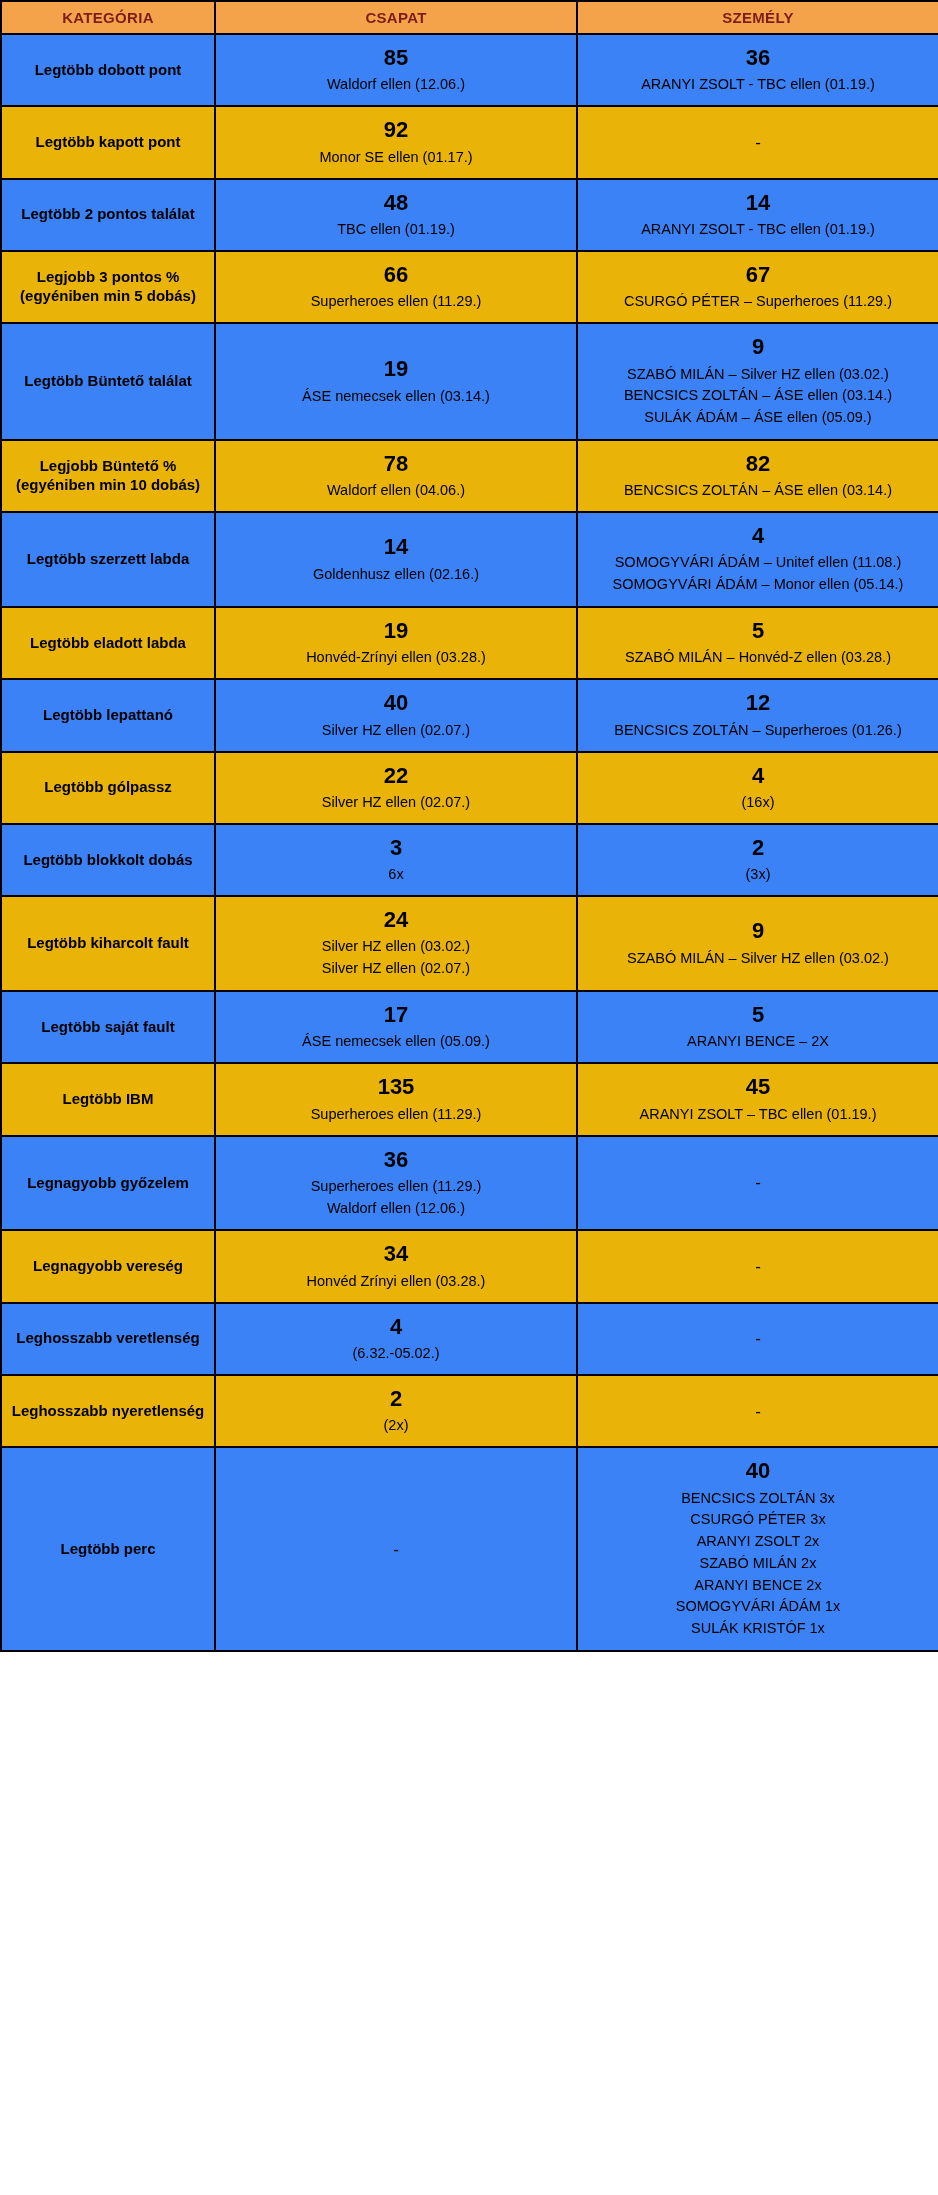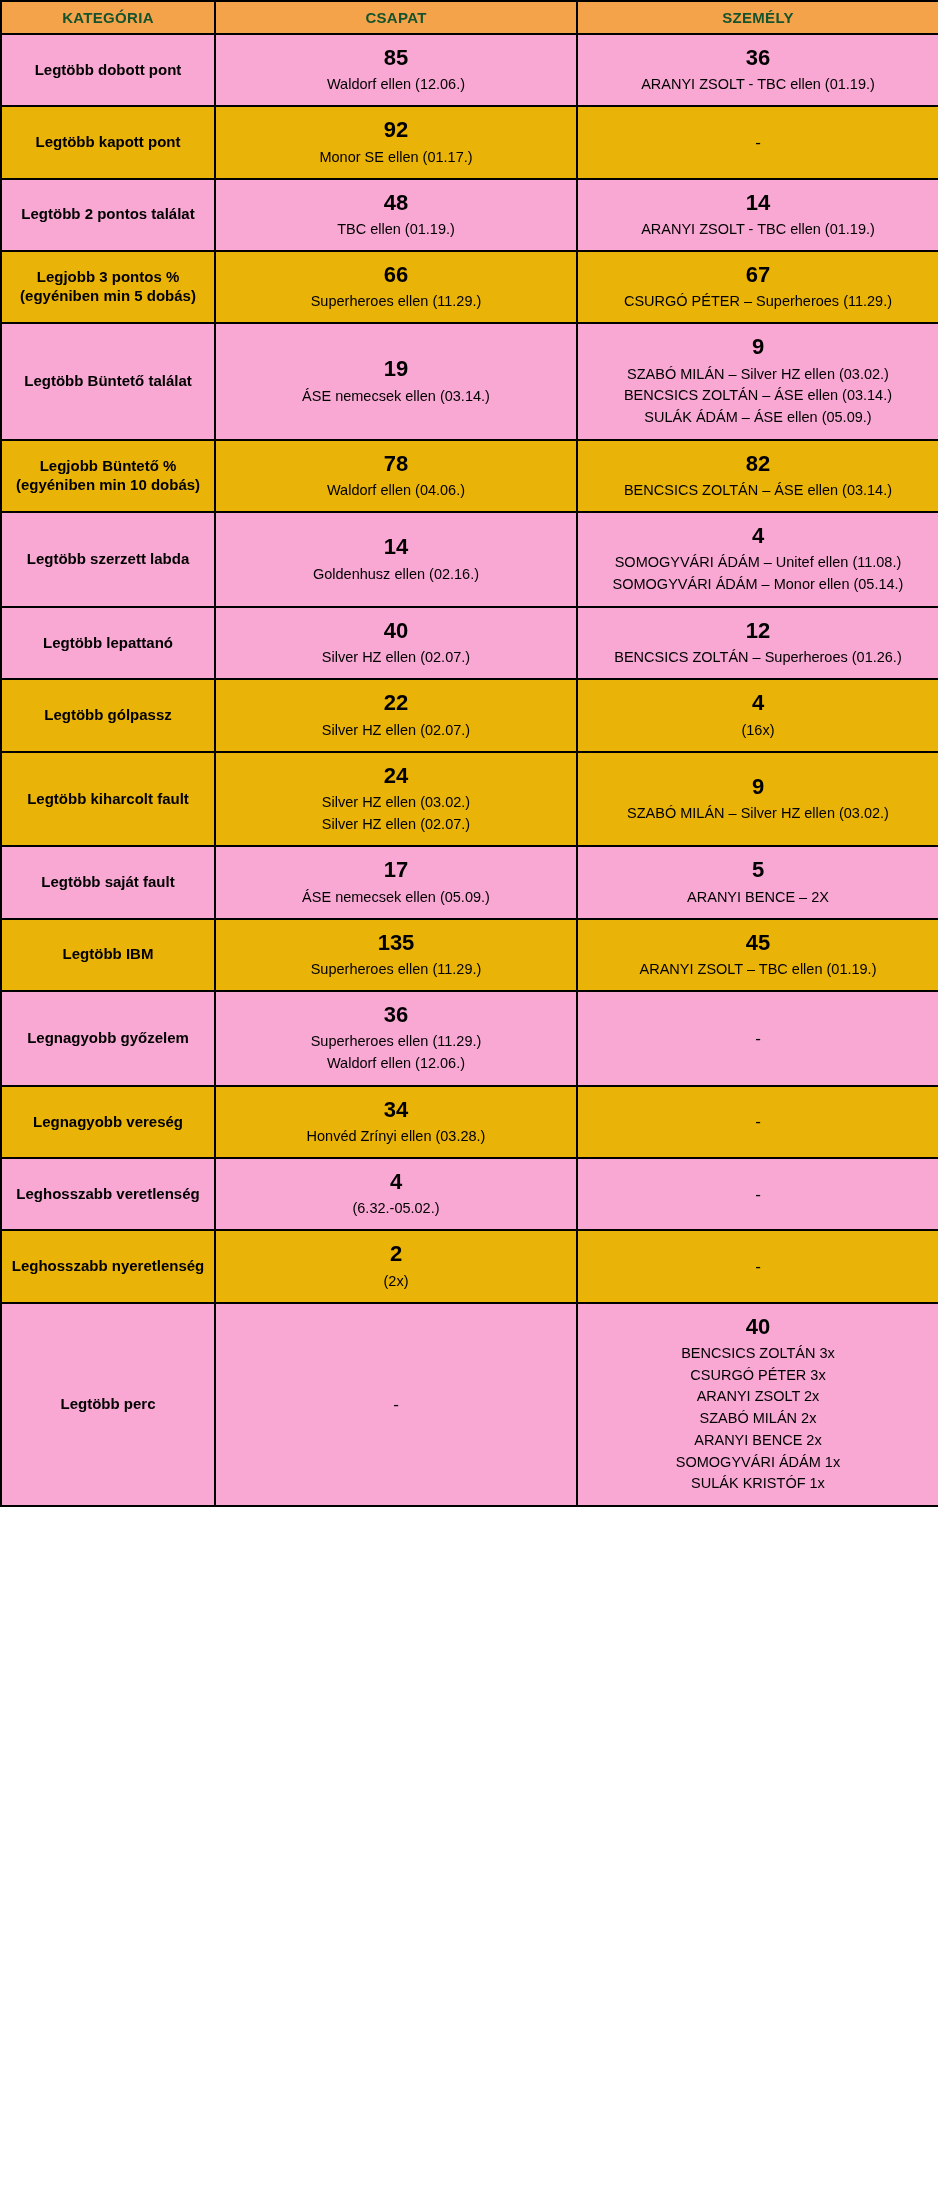--- a/index.html
+++ b/index.html
@@ -19,33 +19,33 @@
   }
   #stats-table col.c-kat { width: 214px; }
   #stats-table col.c-csapat { width: 362px; }
   #stats-table col.c-szemely { width: 362px; }
 
   #stats-table th {
     background: #F5A34A;
     border: 2px solid #000000;
     font-size: 15px;
     font-weight: bold;
-    color: #14532d;
+    color: #7f1d1d;
     padding: 7px 4px;
     text-align: center;
     letter-spacing: 0.3px;
   }
   #stats-table td {
     border: 2px solid #000000;
     vertical-align: middle;
     text-align: center;
     padding: 10px 6px;
     color: #000000;
   }
-  tr.yellow td { background: #f9a8d4; }
+  tr.yellow td { background: #3b82f6; }
   tr.white td  { background: #eab308; }
 
   td.cat {
     font-size: 15px;
     font-weight: bold;
     line-height: 1.25;
   }
   .big {
     font-size: 22px;
     font-weight: bold;
@@ -152,20 +152,31 @@
         <td class="cat">Legtöbb szerzett labda</td>
         <td>
           <div class="big">14</div>
           <div class="sub">Goldenhusz ellen (02.16.)</div>
         </td>
         <td>
           <div class="big">4</div>
           <div class="sub-list">SOMOGYVÁRI ÁDÁM – Unitef ellen (11.08.)<br>SOMOGYVÁRI ÁDÁM – Monor ellen (05.14.)</div>
         </td>
       </tr>
+      <tr class="white">
+        <td class="cat">Legtöbb eladott labda</td>
+        <td>
+          <div class="big">19</div>
+          <div class="sub">Honvéd-Zrínyi ellen (03.28.)</div>
+        </td>
+        <td>
+          <div class="big">5</div>
+          <div class="sub">SZABÓ MILÁN – Honvéd-Z ellen (03.28.)</div>
+        </td>
+      </tr>
       <tr class="yellow">
         <td class="cat">Legtöbb lepattanó</td>
         <td>
           <div class="big">40</div>
           <div class="sub">Silver HZ ellen (02.07.)</div>
         </td>
         <td>
           <div class="big">12</div>
           <div class="sub">BENCSICS ZOLTÁN – Superheroes (01.26.)</div>
         </td>
@@ -174,20 +185,31 @@
         <td class="cat">Legtöbb gólpassz</td>
         <td>
           <div class="big">22</div>
           <div class="sub">Silver HZ ellen (02.07.)</div>
         </td>
         <td>
           <div class="big">4</div>
           <div class="sub">(16x)</div>
         </td>
       </tr>
+      <tr class="yellow">
+        <td class="cat">Legtöbb blokkolt dobás</td>
+        <td>
+          <div class="big">3</div>
+          <div class="sub">6x</div>
+        </td>
+        <td>
+          <div class="big">2</div>
+          <div class="sub">(3x)</div>
+        </td>
+      </tr>
       <tr class="white">
         <td class="cat">Legtöbb kiharcolt fault</td>
         <td>
           <div class="big">24</div>
           <div class="sub-list">Silver HZ ellen (03.02.)<br>Silver HZ ellen (02.07.)</div>
         </td>
         <td>
           <div class="big">9</div>
           <div class="sub">SZABÓ MILÁN – Silver HZ ellen (03.02.)</div>
         </td>

